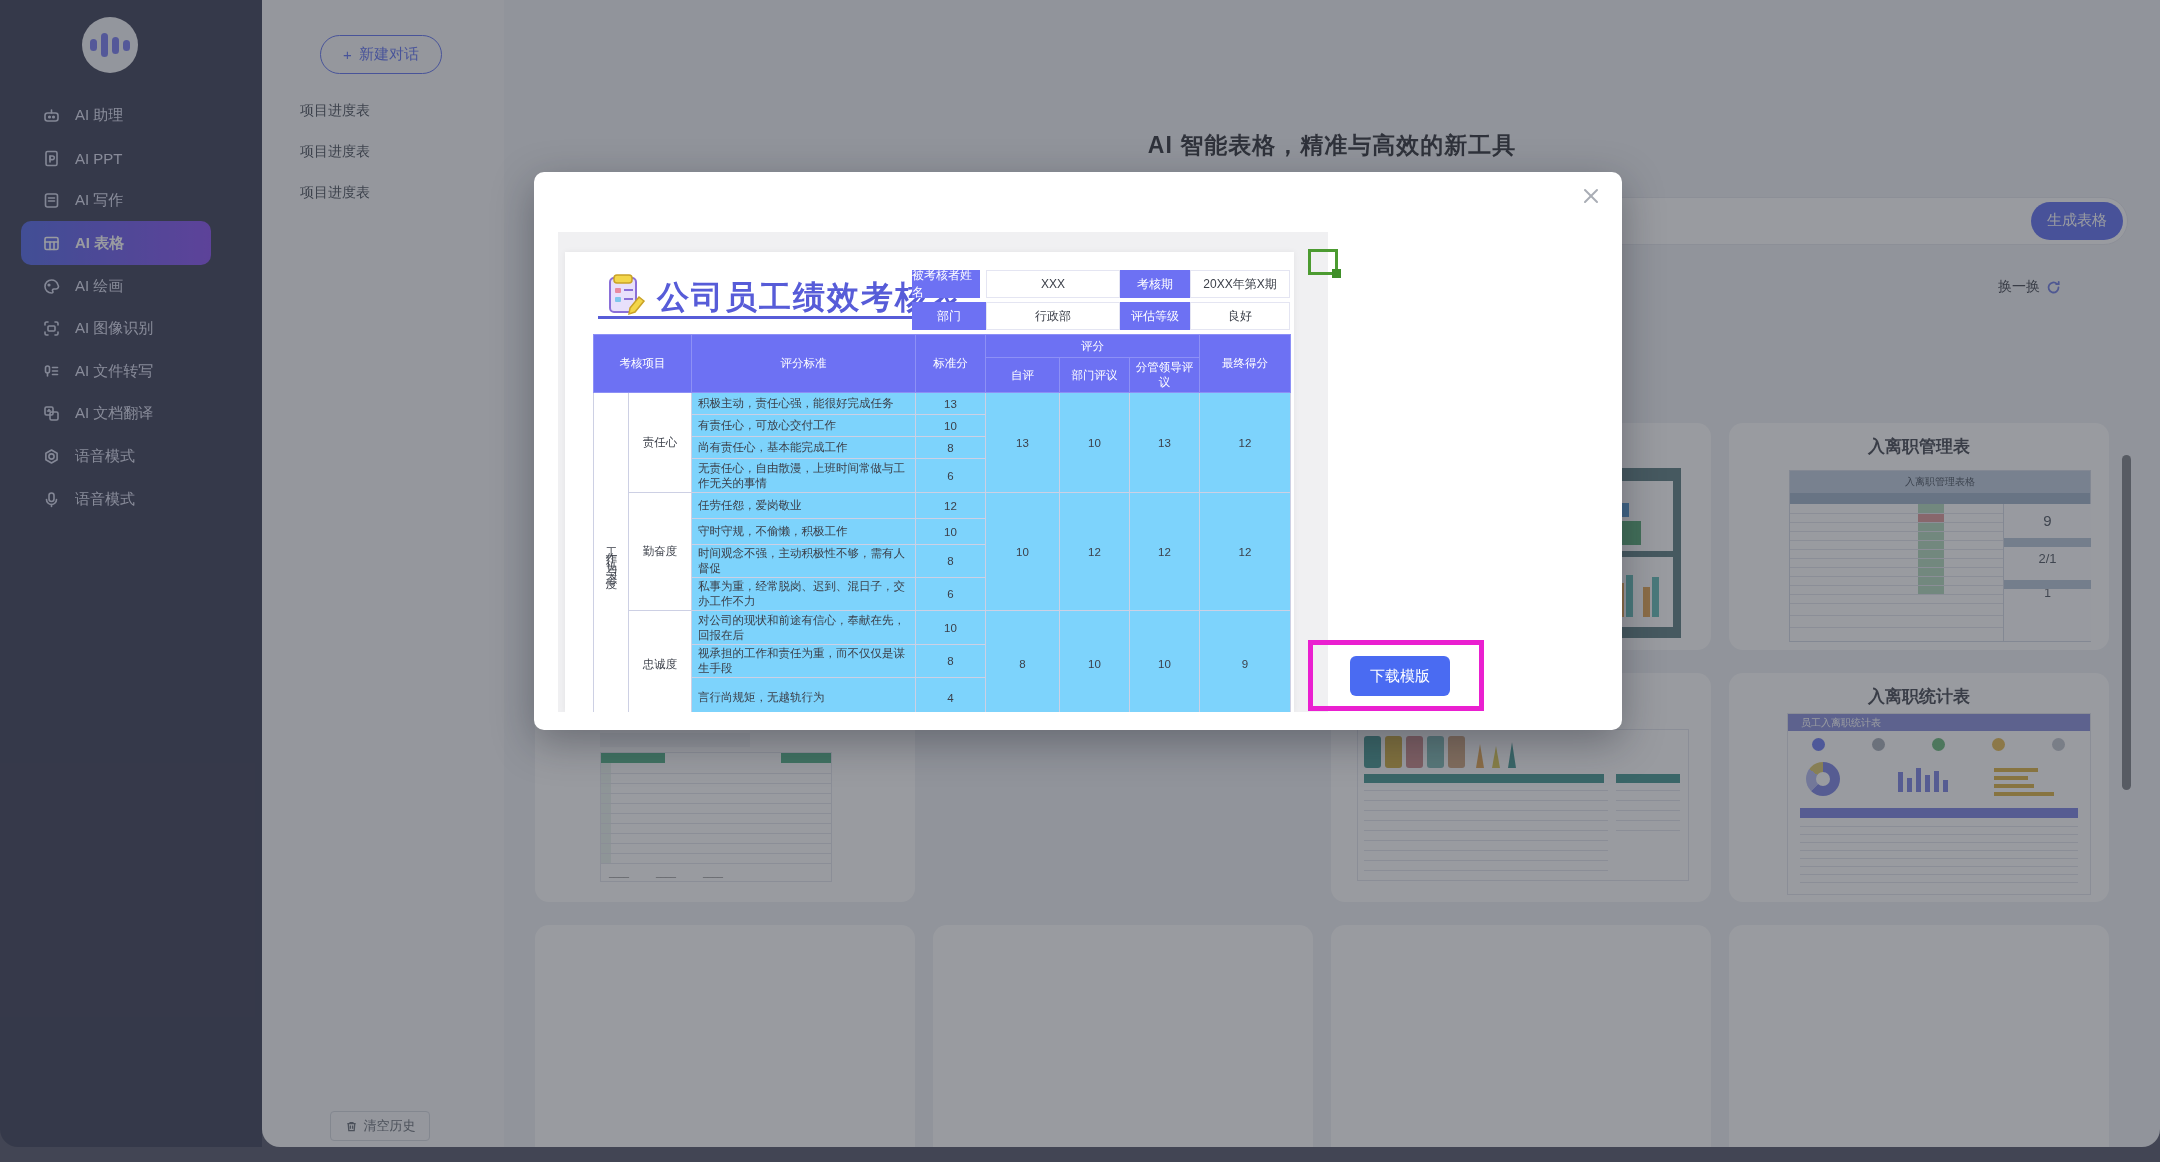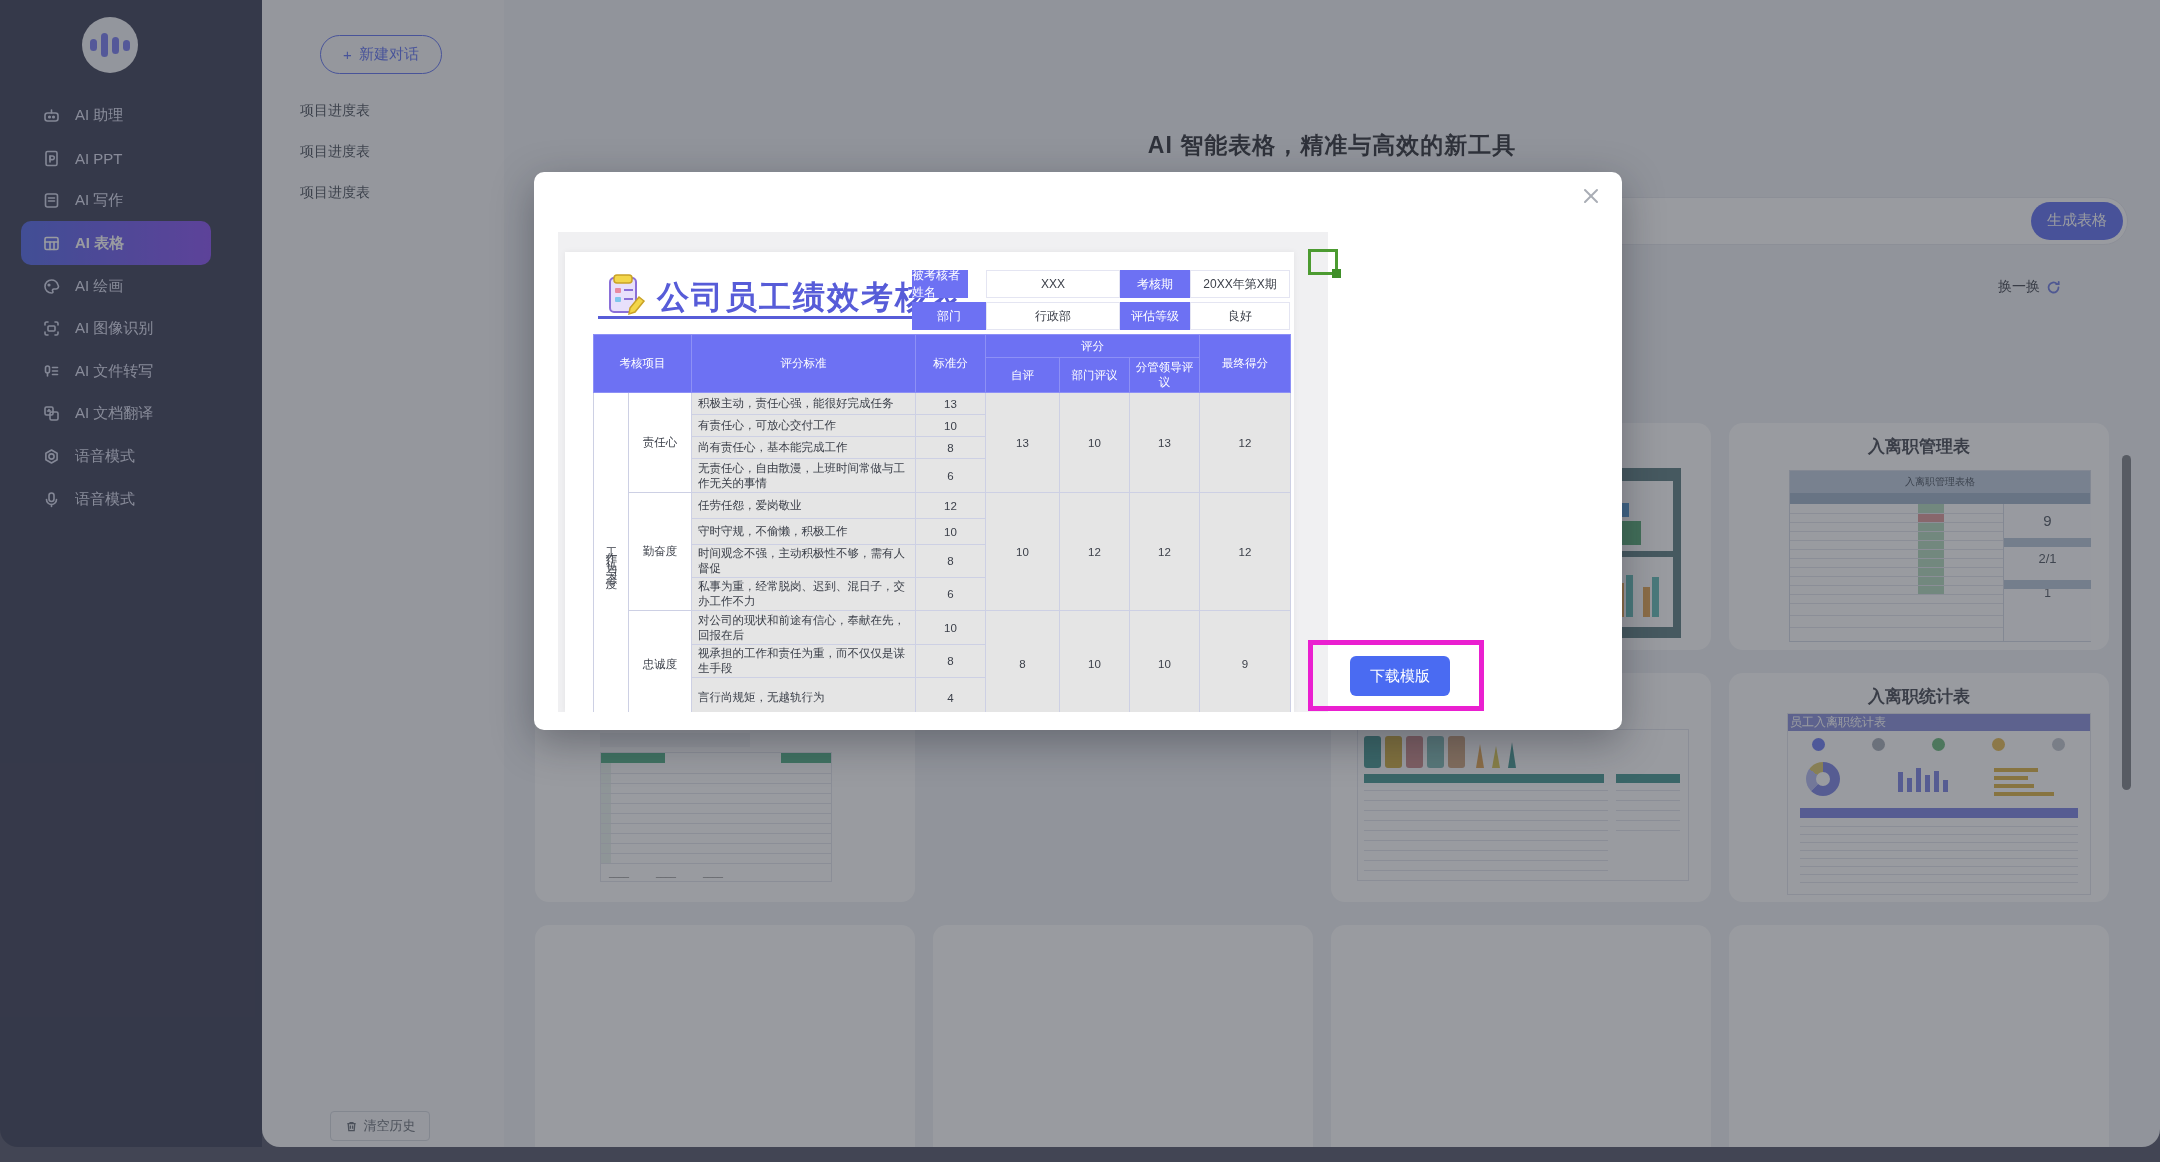--- a/index.html
+++ b/index.html
@@ -43,21 +43,21 @@
   .sheet{position:absolute;left:7px;top:20px;width:729px;height:460px;background:#ffffff;overflow:hidden;box-shadow:0 0 6px rgba(0,0,0,.06);}
   .sheet-ico{position:absolute;left:39px;top:20px;width:44px;height:44px;}
   .sheet-title{position:absolute;left:92px;top:24px;font-size:32px;font-weight:bold;color:#575cd8;letter-spacing:2px;}
   .sheet-underline{position:absolute;left:33px;top:64px;width:414px;border-bottom:3px solid #575cd8;}
   .infogrid{position:absolute;left:347px;top:18px;width:378px;font-size:12px;}
   .infogrid .cell{position:absolute;height:28px;display:flex;align-items:center;justify-content:center;box-sizing:border-box;}
   .ig-label{background:#6d71f3;color:#fff;}
   .ig-val{background:#fff;color:#3c404a;border:1px solid #e4e5f2;}
   table.perf{position:absolute;left:28px;top:82px;width:697px;border-collapse:collapse;table-layout:fixed;font-size:11.5px;color:#3c404a;}
   table.perf th{background:#6d71f3;color:#ffffff;font-weight:normal;border:1px solid #8d90f6;padding:2px;}
-  table.perf td{border:1px solid #cdd0e4;padding:1px 6px;background:#e5e5e5;}
+  table.perf td{border:1px solid #cdd0e4;padding:1px 6px;background:#7dd3fc;}
   table.perf td.num{text-align:center;padding:1px 2px;}
   table.perf td.grp{text-align:center;background:#fff;margin-left:11px;}
   .vlabel{writing-mode:vertical-rl;text-orientation:upright;letter-spacing:5px;margin:0 auto;color:#3c404a;}
   .dlbtn{position:absolute;left:816px;top:484px;width:100px;height:40px;background:#4a6bf2;border:none;border-radius:6px;color:#fff;font-size:15px;cursor:pointer;}
   
   .anno-green{position:absolute;left:1308px;top:249px;width:24px;height:20px;border:3px solid #4c9b31;}
   .anno-green i{position:absolute;right:-6px;bottom:-6px;width:9px;height:9px;background:#3f8f28;}
   .anno-magenta{position:absolute;left:1308px;top:640px;width:166px;height:61px;border:5px solid #ea1fd0;}
   .tinytext{font-size:9px;color:#666;}
 </style>
@@ -281,21 +281,21 @@
         <div class="thinrow" style="top:60px;left:258px;right:8px"></div>
           <div class="thinrow" style="top:70px;left:258px;right:8px"></div>
           <div class="thinrow" style="top:80px;left:258px;right:8px"></div>
           <div class="thinrow" style="top:90px;left:258px;right:8px"></div>
           <div class="thinrow" style="top:100px;left:258px;right:8px"></div>
       </div>
     </div>
     <div class="card" style="left:1729px;top:673px;height:229px">
       <div class="card-title">入离职统计表</div>
       <div class="dec" style="left:58px;top:40px;width:302px;height:180px;background:#fff;border:1px solid #dfe2ea">
-        <div class="dec" style="left:0;top:0;width:100%;height:17px;background:#7a82d8;color:#fff;font-size:12px;line-height:17px;padding-left:2px;box-sizing:border-box">员工入离职统计表</div>
+        <div class="dec" style="left:0;top:0;width:100%;height:17px;background:#7a82d8;color:#fff;font-size:10px;line-height:17px;padding-left:13px;box-sizing:border-box">员工入离职统计表</div>
         <div class="dec" style="left:24px;top:24px;width:13px;height:13px;border-radius:50%;background:#5a6cf0"></div>
         <div class="dec" style="left:84px;top:24px;width:13px;height:13px;border-radius:50%;background:#9aa2ae"></div>
         <div class="dec" style="left:144px;top:24px;width:13px;height:13px;border-radius:50%;background:#57b06b"></div>
         <div class="dec" style="left:204px;top:24px;width:13px;height:13px;border-radius:50%;background:#e3b23c"></div>
         <div class="dec" style="left:264px;top:24px;width:13px;height:13px;border-radius:50%;background:#b9bec8"></div>
         <div class="dec" style="left:18px;top:48px;width:34px;height:34px;border-radius:50%;background:conic-gradient(#6a74e0 0 62%,#aab2f0 62% 85%,#d8c25a 85% 100%)">
             <div class="dec" style="left:10px;top:10px;width:14px;height:14px;border-radius:50%;background:#fff"></div>
           </div>
         <div class="dec" style="left:110px;bottom:102px;width:5px;height:20px;background:#6a74e0"></div>
         <div class="dec" style="left:119px;bottom:102px;width:5px;height:14px;background:#6a74e0"></div>
@@ -343,21 +343,21 @@
           <rect x="11" y="16" width="6" height="5" rx="1" fill="#e88aa0"></rect>
           <rect x="11" y="25" width="6" height="5" rx="1" fill="#7fc6ec"></rect>
           <line x1="20" y1="18" x2="29" y2="18" stroke="#8a6fd8" stroke-width="2"></line>
           <line x1="20" y1="27" x2="29" y2="27" stroke="#8a6fd8" stroke-width="2"></line>
           <path d="M26 36l9-11 5 4-9 11-6 2z" fill="#f3d64a" stroke="#c9a227" stroke-width="1.5"></path>
         </svg>
         <div class="sheet-title">公司员工绩效考核表</div>
         <div class="sheet-underline"></div>
 
         <div class="infogrid">
-          <div class="cell ig-label" style="left:0;top:0;width:56px">被考核者姓名</div>
+          <div class="cell ig-label" style="left:0;top:0;width:68px">被考核者姓名</div>
           <div class="cell ig-val" style="left:74px;top:0;width:134px">XXX</div>
           <div class="cell ig-label" style="left:208px;top:0;width:70px">考核期</div>
           <div class="cell ig-val" style="left:278px;top:0;width:100px">20XX年第X期</div>
           <div class="cell ig-label" style="left:0;top:32px;width:74px">部门</div>
           <div class="cell ig-val" style="left:74px;top:32px;width:134px">行政部</div>
           <div class="cell ig-label" style="left:208px;top:32px;width:70px">评估等级</div>
           <div class="cell ig-val" style="left:278px;top:32px;width:100px">良好</div>
         </div>
 
         <table class="perf">

